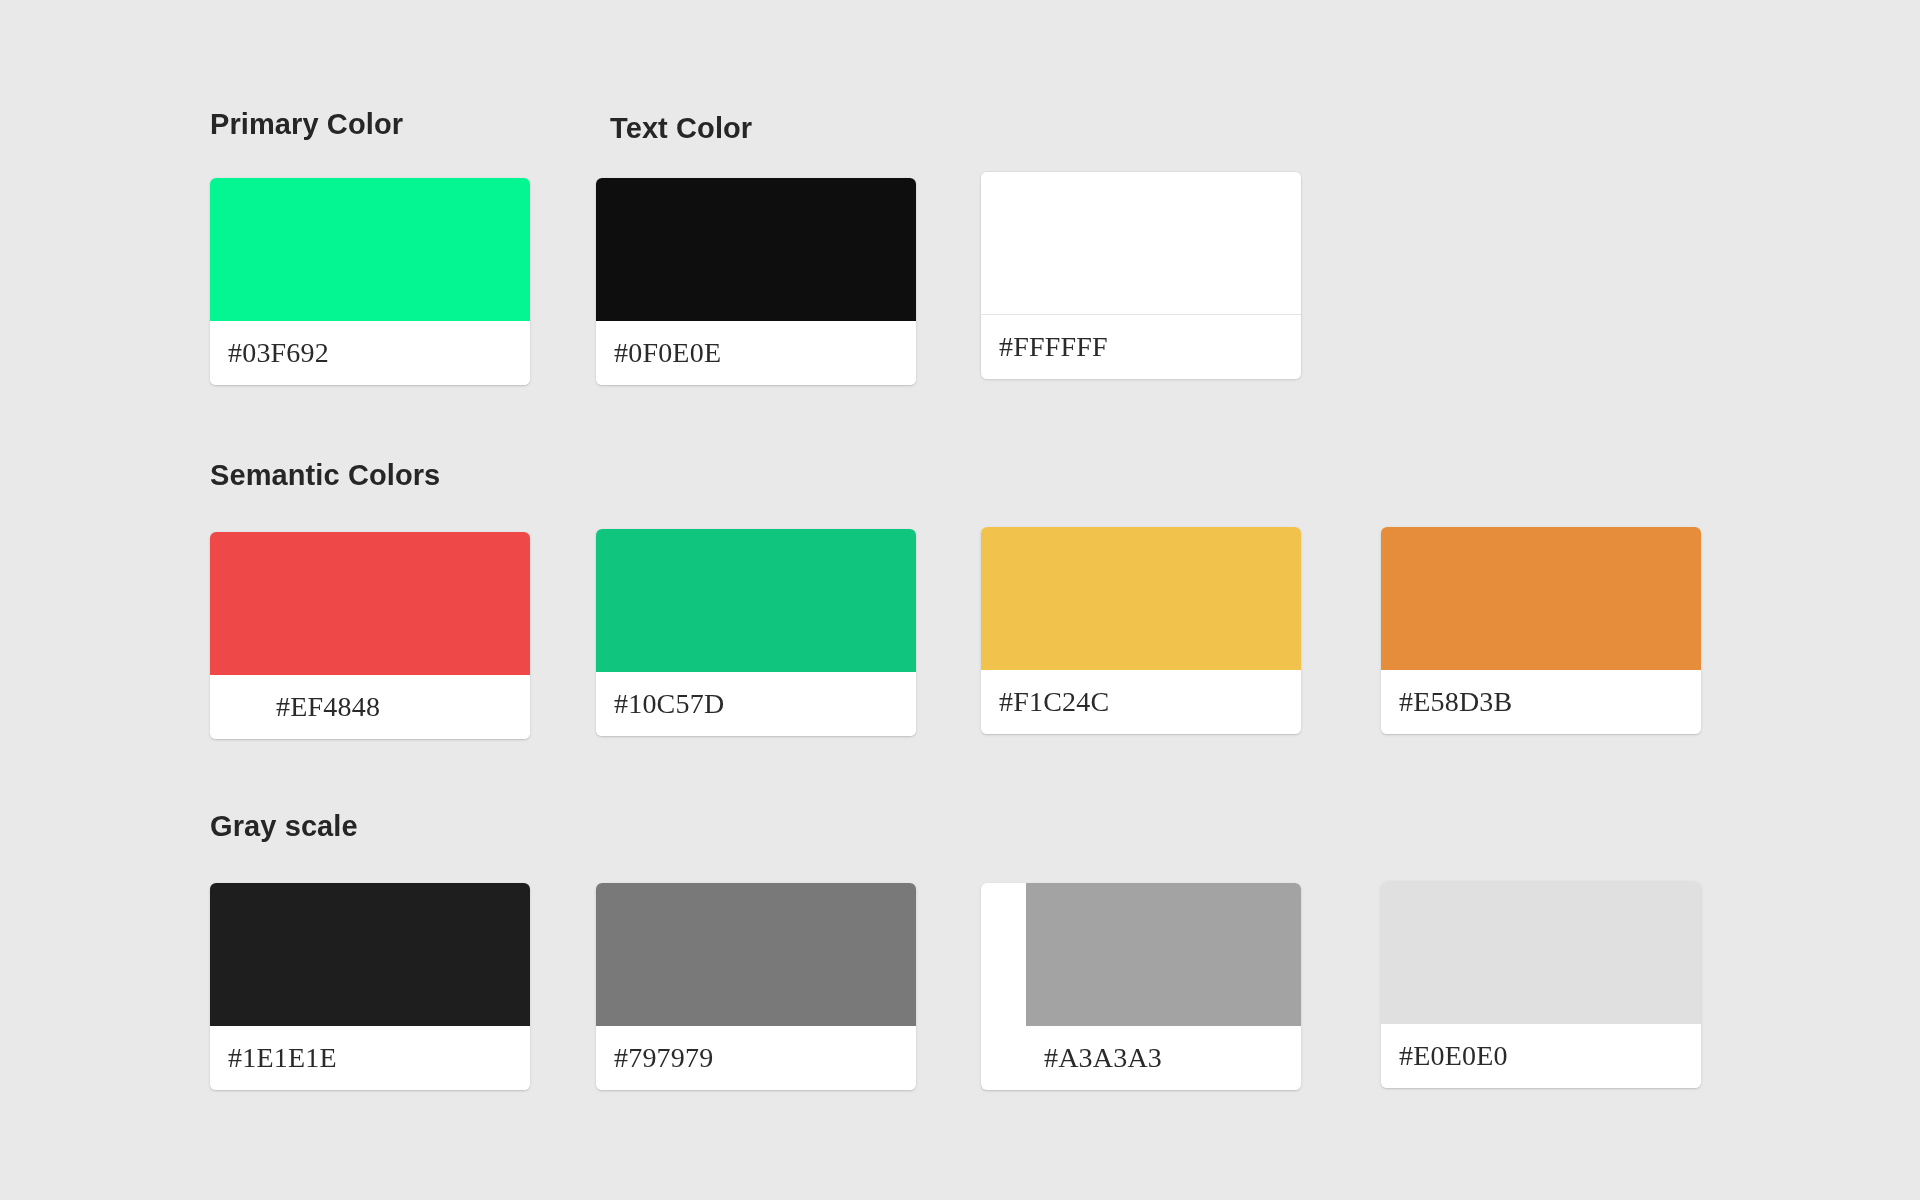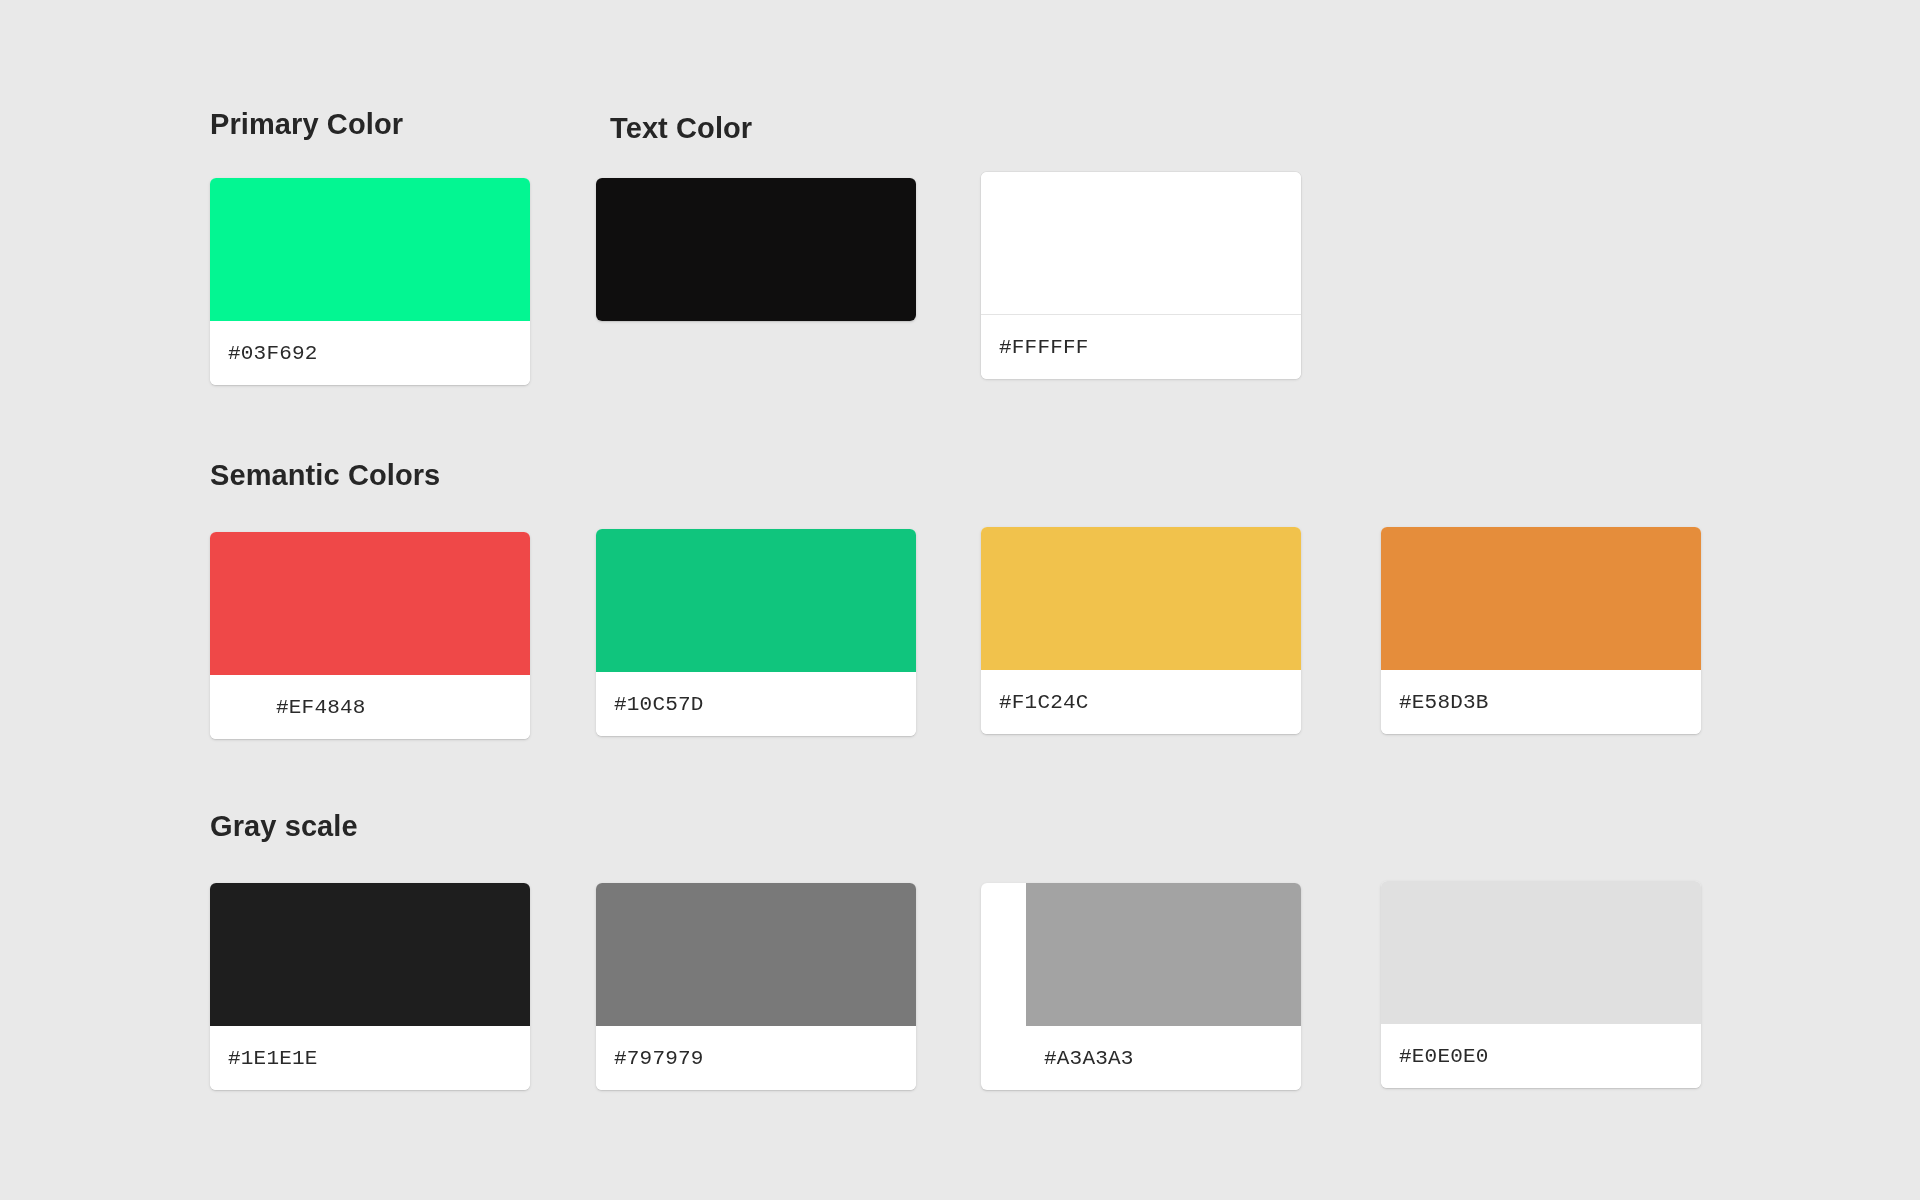--- a/index.html
+++ b/index.html
@@ -51,22 +51,22 @@
 
   .swatch-label-strip {
     height: 64px;
     background: #ffffff;
     display: flex;
     align-items: center;
     padding-left: 18px;
   }
 
   .swatch-hex {
-    font-family: Liberation Mono, monospace;
-    font-size: 21px;
+    font-family: Liberation Serif, serif;
+    font-size: 28px;
     color: #2a2a2a;
     letter-spacing: 0.2px;
   }
 
   
   .swatch-card.is-white .swatch-chip {
     border-bottom: 1px solid #e4e4e4;
   }
   .swatch-card.is-white {
     box-shadow: 0 1px 3px rgba(0,0,0,0.10), 0 0 0 1px rgba(0,0,0,0.035);
@@ -80,20 +80,23 @@
 <div class="section-title" style="left: 210px; top: 108px; color: rgb(38, 38, 38);">Primary Color</div>
     <div class="swatch-card" style="left: 210px; top: 178px;">
       <div class="swatch-chip" style="background: rgb(3, 246, 146);"></div>
       <div class="swatch-label-strip">
         <span class="swatch-hex" style="color: rgb(42, 42, 42);">#03F692</span>
       </div>
     </div>
     <div class="section-title" style="left: 596px; top: 112px; color: rgb(38, 38, 38); margin-left: 14px;">Text Color</div>
     <div class="swatch-card" style="left: 596px; top: 178px;">
       <div class="swatch-chip" style="background: rgb(15, 14, 14);"></div>
+      <div class="swatch-label-strip">
+        <span class="swatch-hex" style="color: rgb(42, 42, 42);">#0F0E0E</span>
+      </div>
     </div>
     <div class="swatch-card is-white" style="left: 981px; top: 172px;">
       <div class="swatch-chip" style="background: rgb(255, 255, 255);"></div>
       <div class="swatch-label-strip">
         <span class="swatch-hex" style="color: rgb(42, 42, 42);">#FFFFFF</span>
       </div>
     </div>
     <div class="section-title" style="left: 210px; top: 459px; color: rgb(38, 38, 38);">Semantic Colors</div>
     <div class="swatch-card" style="left: 210px; top: 532px;">
       <div class="swatch-chip" style="background: rgb(239, 72, 72);"></div>

